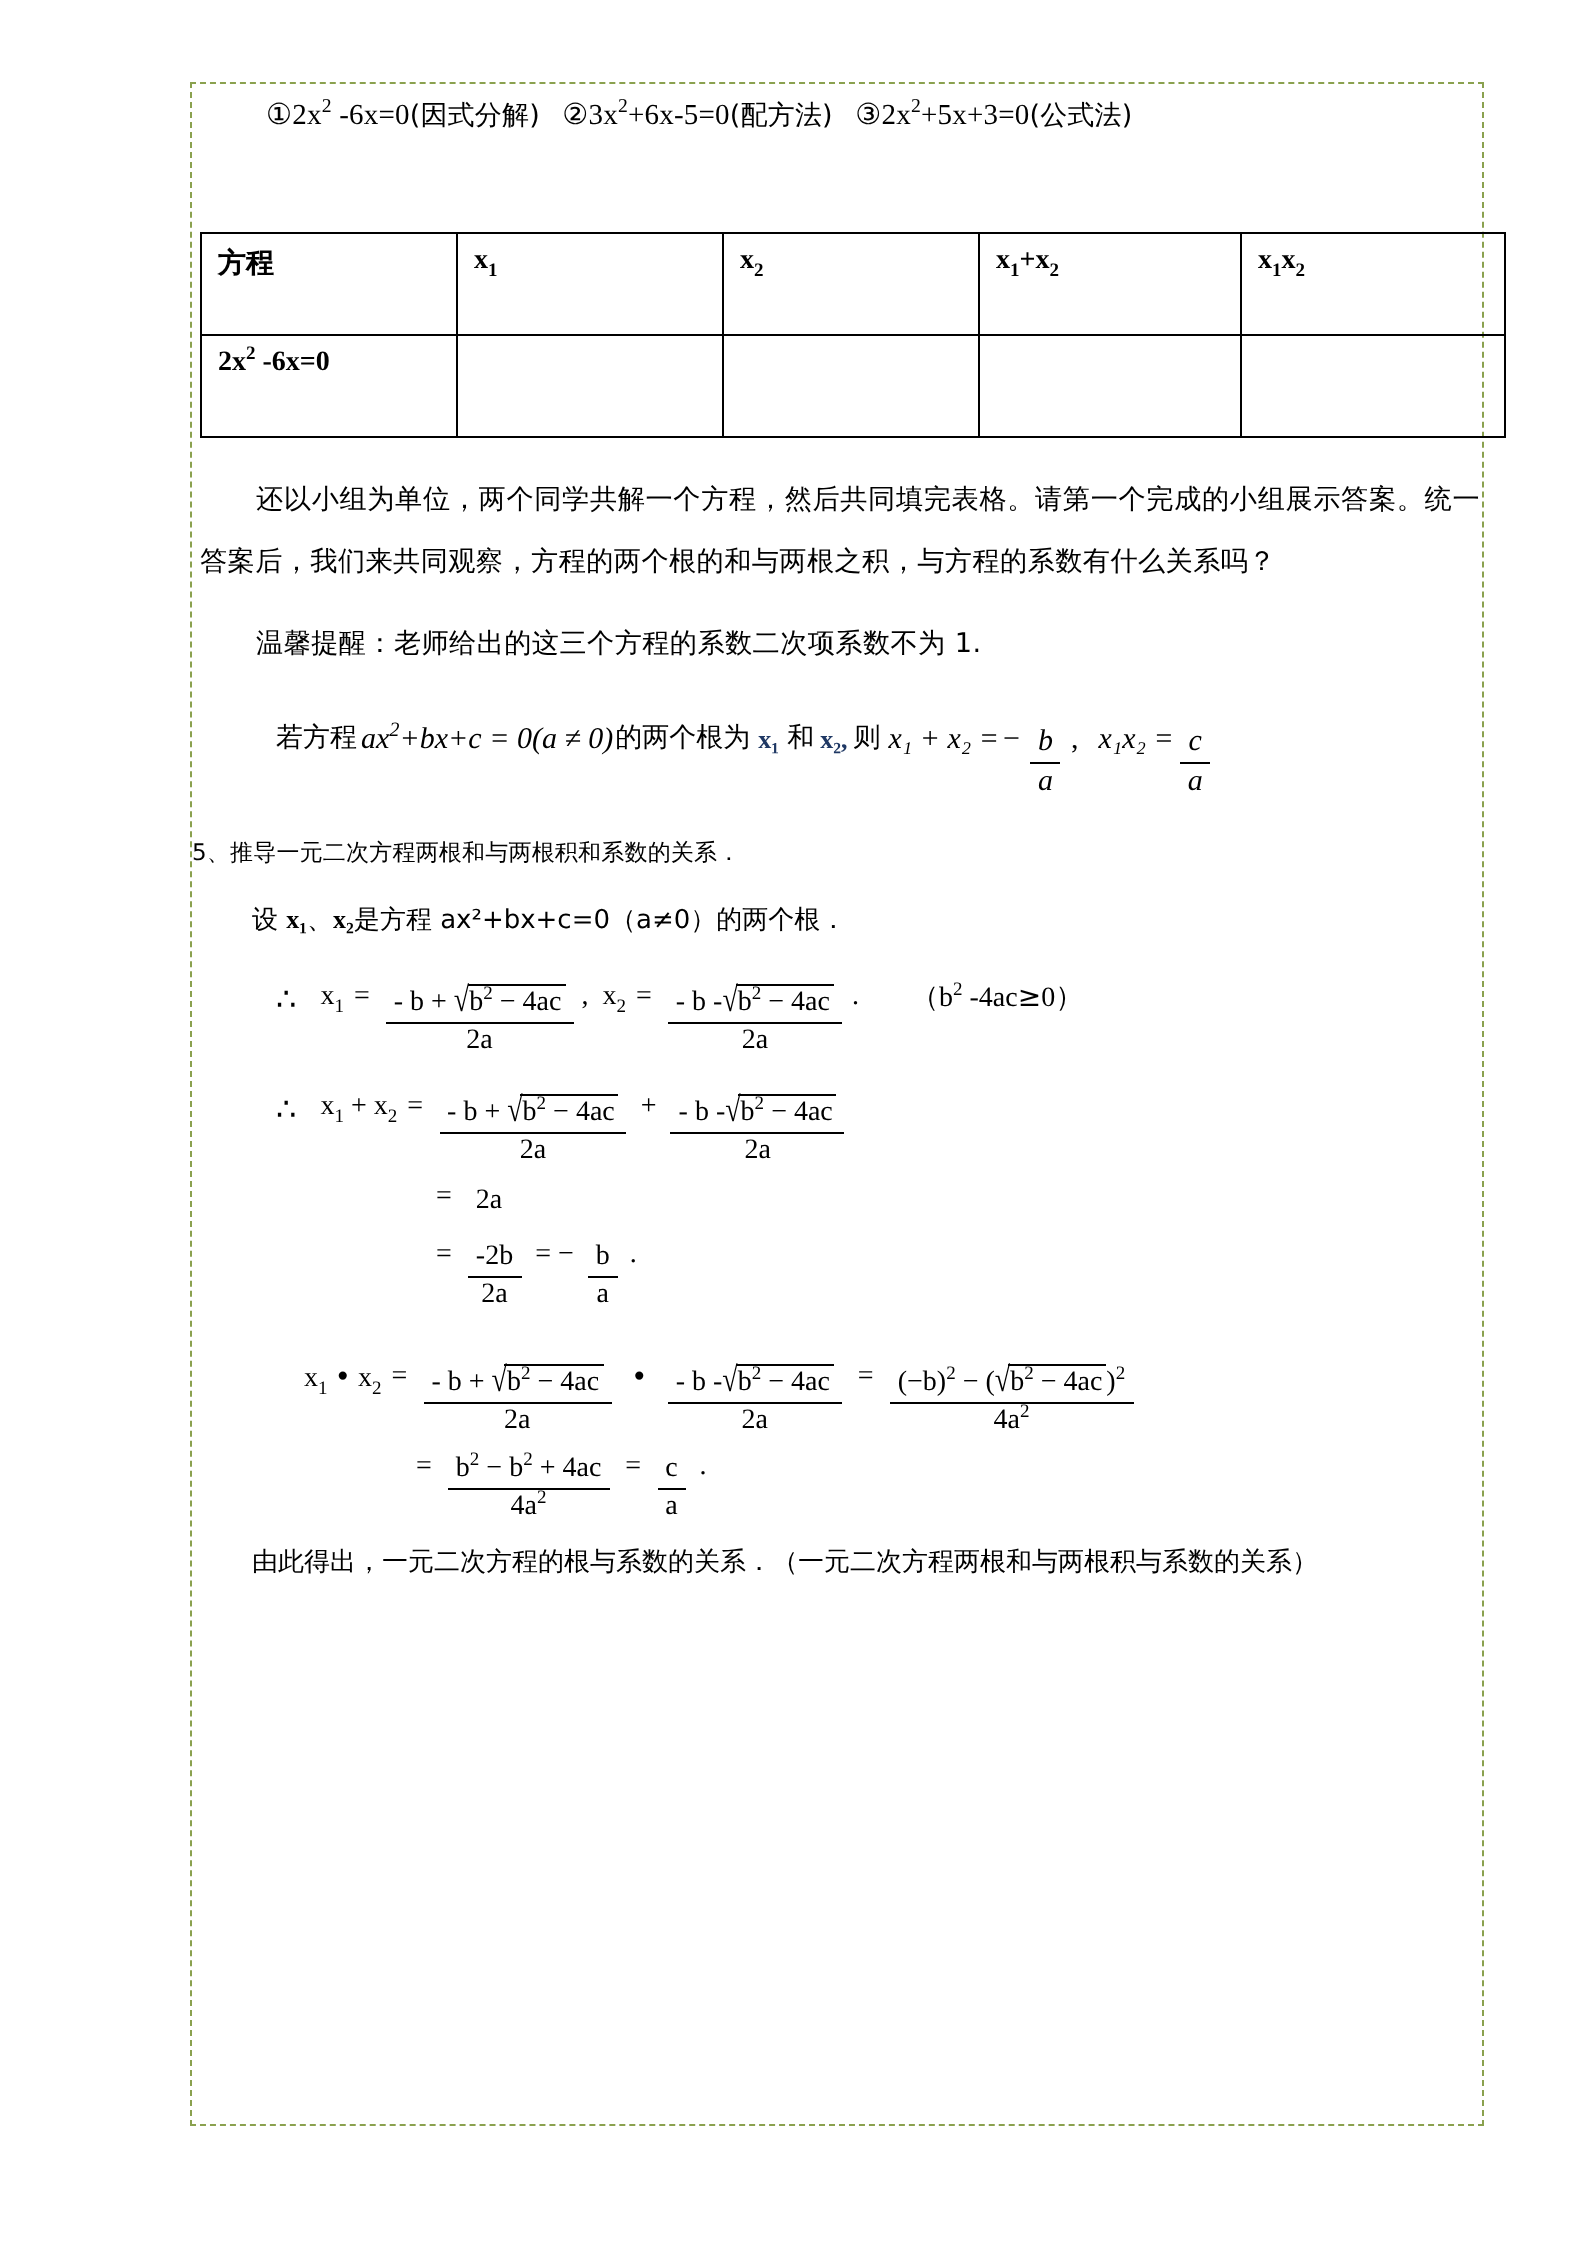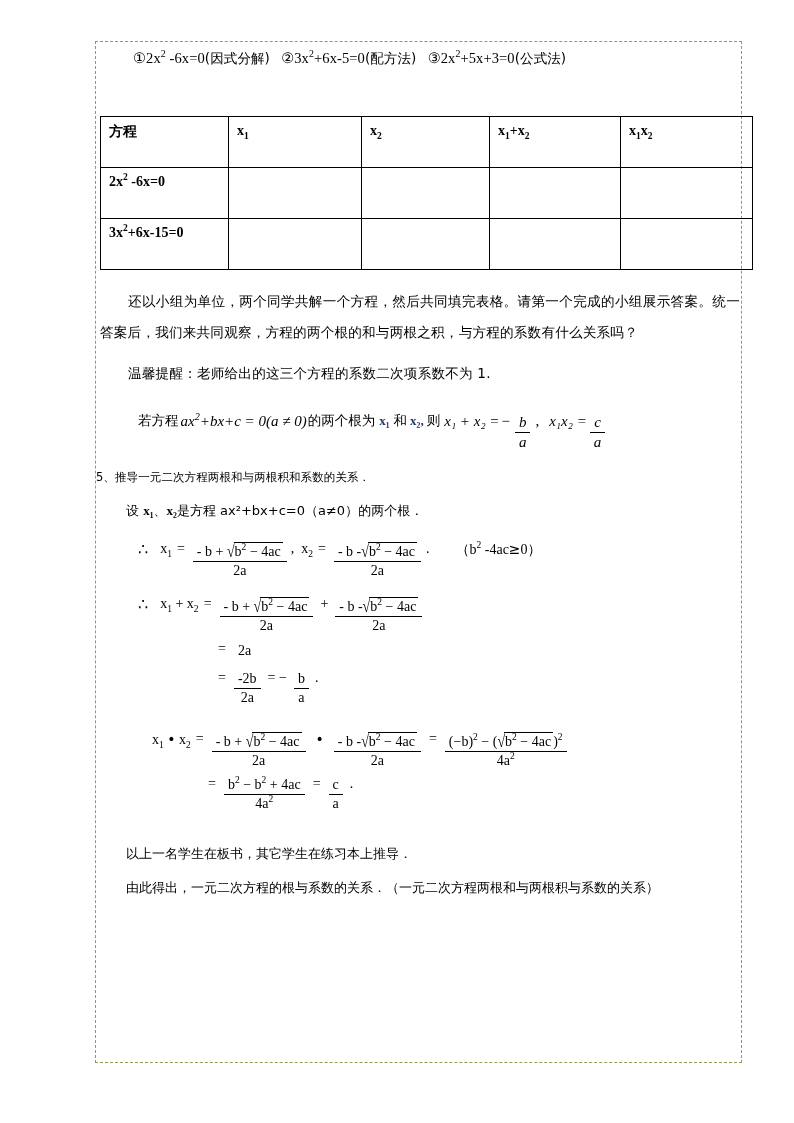--- a/index.html
+++ b/index.html
@@ -204,27 +204,20 @@
         <tbody>
             <tr>
           <th class="c0 cnhdr">方程</th>
           <th class="c1">x<sub class="sb">1</sub></th>
           <th class="c2">x<sub class="sb">2</sub></th>
           <th class="c3">x<sub class="sb">1</sub>+x<sub class="sb">2</sub></th>
           <th class="c4">x<sub class="sb">1</sub>x<sub class="sb">2</sub></th>
         </tr>
         <tr>
           <td class="eqcell">2x<sup class="sp">2</sup> -6x=0</td>
-          <td class="blank"></td>
-          <td class="blank"></td>
-          <td class="blank"></td>
-          <td class="blank"></td>
-        </tr>
-        <tr>
-          <td class="eqcell">3x<sup class="sp">2</sup>+6x-15=0</td>
           <td class="blank"></td>
           <td class="blank"></td>
           <td class="blank"></td>
           <td class="blank"></td>
         </tr>
       </tbody>
         </table>
     </div>
 
     <div class="para">还以小组为单位，两个同学共解一个方程，然后共同填完表格。请第一个完成的小组展示答案。统一答案后，我们来共同观察，方程的两个根的和与两根之积，与方程的系数有什么关系吗？</div>
@@ -340,17 +333,16 @@
         <span class="den"><span>4a</span><sup class="sp">2</sup></span>
       </span>
       <span style="margin:0 5px;">=</span>
       <span class="frac">
         <span class="num">c</span>
         <span class="den">a</span>
       </span>
       <span style="margin-left:4px;">.</span>
     </div>
 
-    <div class="bottom-para first">以上一名学生在板书，其它学生在练习本上推导．</div>
     <div class="bottom-para second">由此得出，一元二次方程的根与系数的关系．（一元二次方程两根和与两根积与系数的关系）</div>
 
   </div>
 </div>
 
 </body></html>

